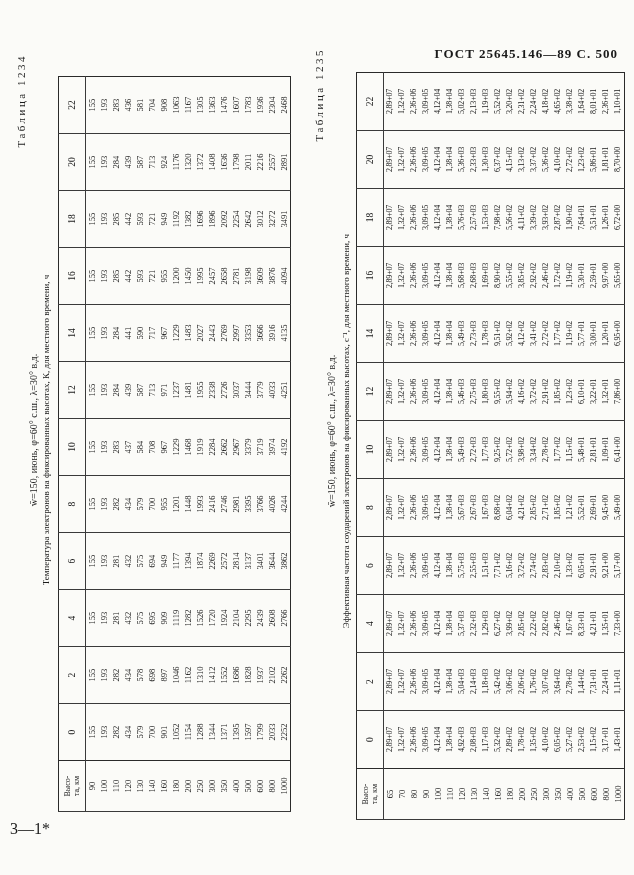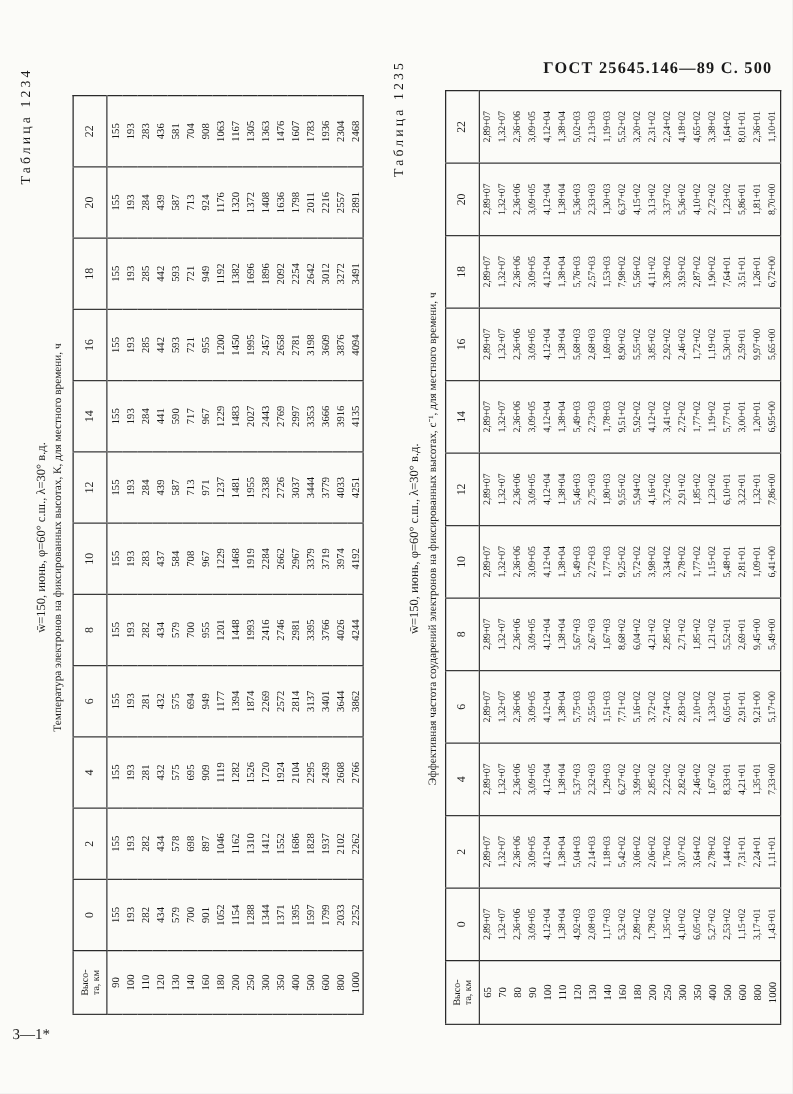--- a/index.html
+++ b/index.html
@@ -1,18 +1,18 @@
 <!DOCTYPE html>
 <html><head>
 <meta charset="utf-8">
 <style>
   html,body{margin:0;padding:0;background:#e8e8e6;}
   .page{position:relative;width:634px;height:875px;background:#fbfbf8;overflow:hidden;color:#1a1a1a;}
   .gost{position:absolute;top:46px;right:16px;font-family:"Liberation Serif",serif;font-weight:bold;font-size:13px;letter-spacing:1px;white-space:nowrap;}
-  .sig{position:absolute;left:10px;top:820px;font-family:"Liberation Serif",serif;font-size:12px;}
+  .sig{position:absolute;left:10px;top:820px;font-family:"Liberation Serif",serif;font-size:16px;}
   .strip{position:absolute;}
   .rot{position:relative;transform-origin:0 0;}
   .tlabel{position:absolute;top:1px;right:10px;font-family:"Liberation Serif",serif;font-size:11px;letter-spacing:2.5px;white-space:nowrap;}
   .cond{position:absolute;top:14px;left:0;width:100%;text-align:center;font-family:"Liberation Serif",serif;font-size:10px;white-space:nowrap;}
   .subtitle{position:absolute;top:27px;left:0;width:100%;text-align:center;font-family:"Liberation Serif",serif;font-size:9px;white-space:nowrap;}
   table.dt{position:absolute;top:44px;left:4px;border-collapse:collapse;table-layout:fixed;font-family:"Liberation Serif",serif;border:1.5px solid #2a2a2a;}
   .dt th,.dt td{border-left:1px solid #3a3a3a;padding:0;text-align:center;font-weight:normal;overflow:hidden;white-space:nowrap;}
   .dt thead th{height:26px;font-size:9.5px;border-bottom:1.2px solid #3a3a3a;vertical-align:middle;}
   .dt td{font-size:8.5px;height:12px;line-height:12px;}
   .dt td.v35{font-size:8px;letter-spacing:-0.2px;}

